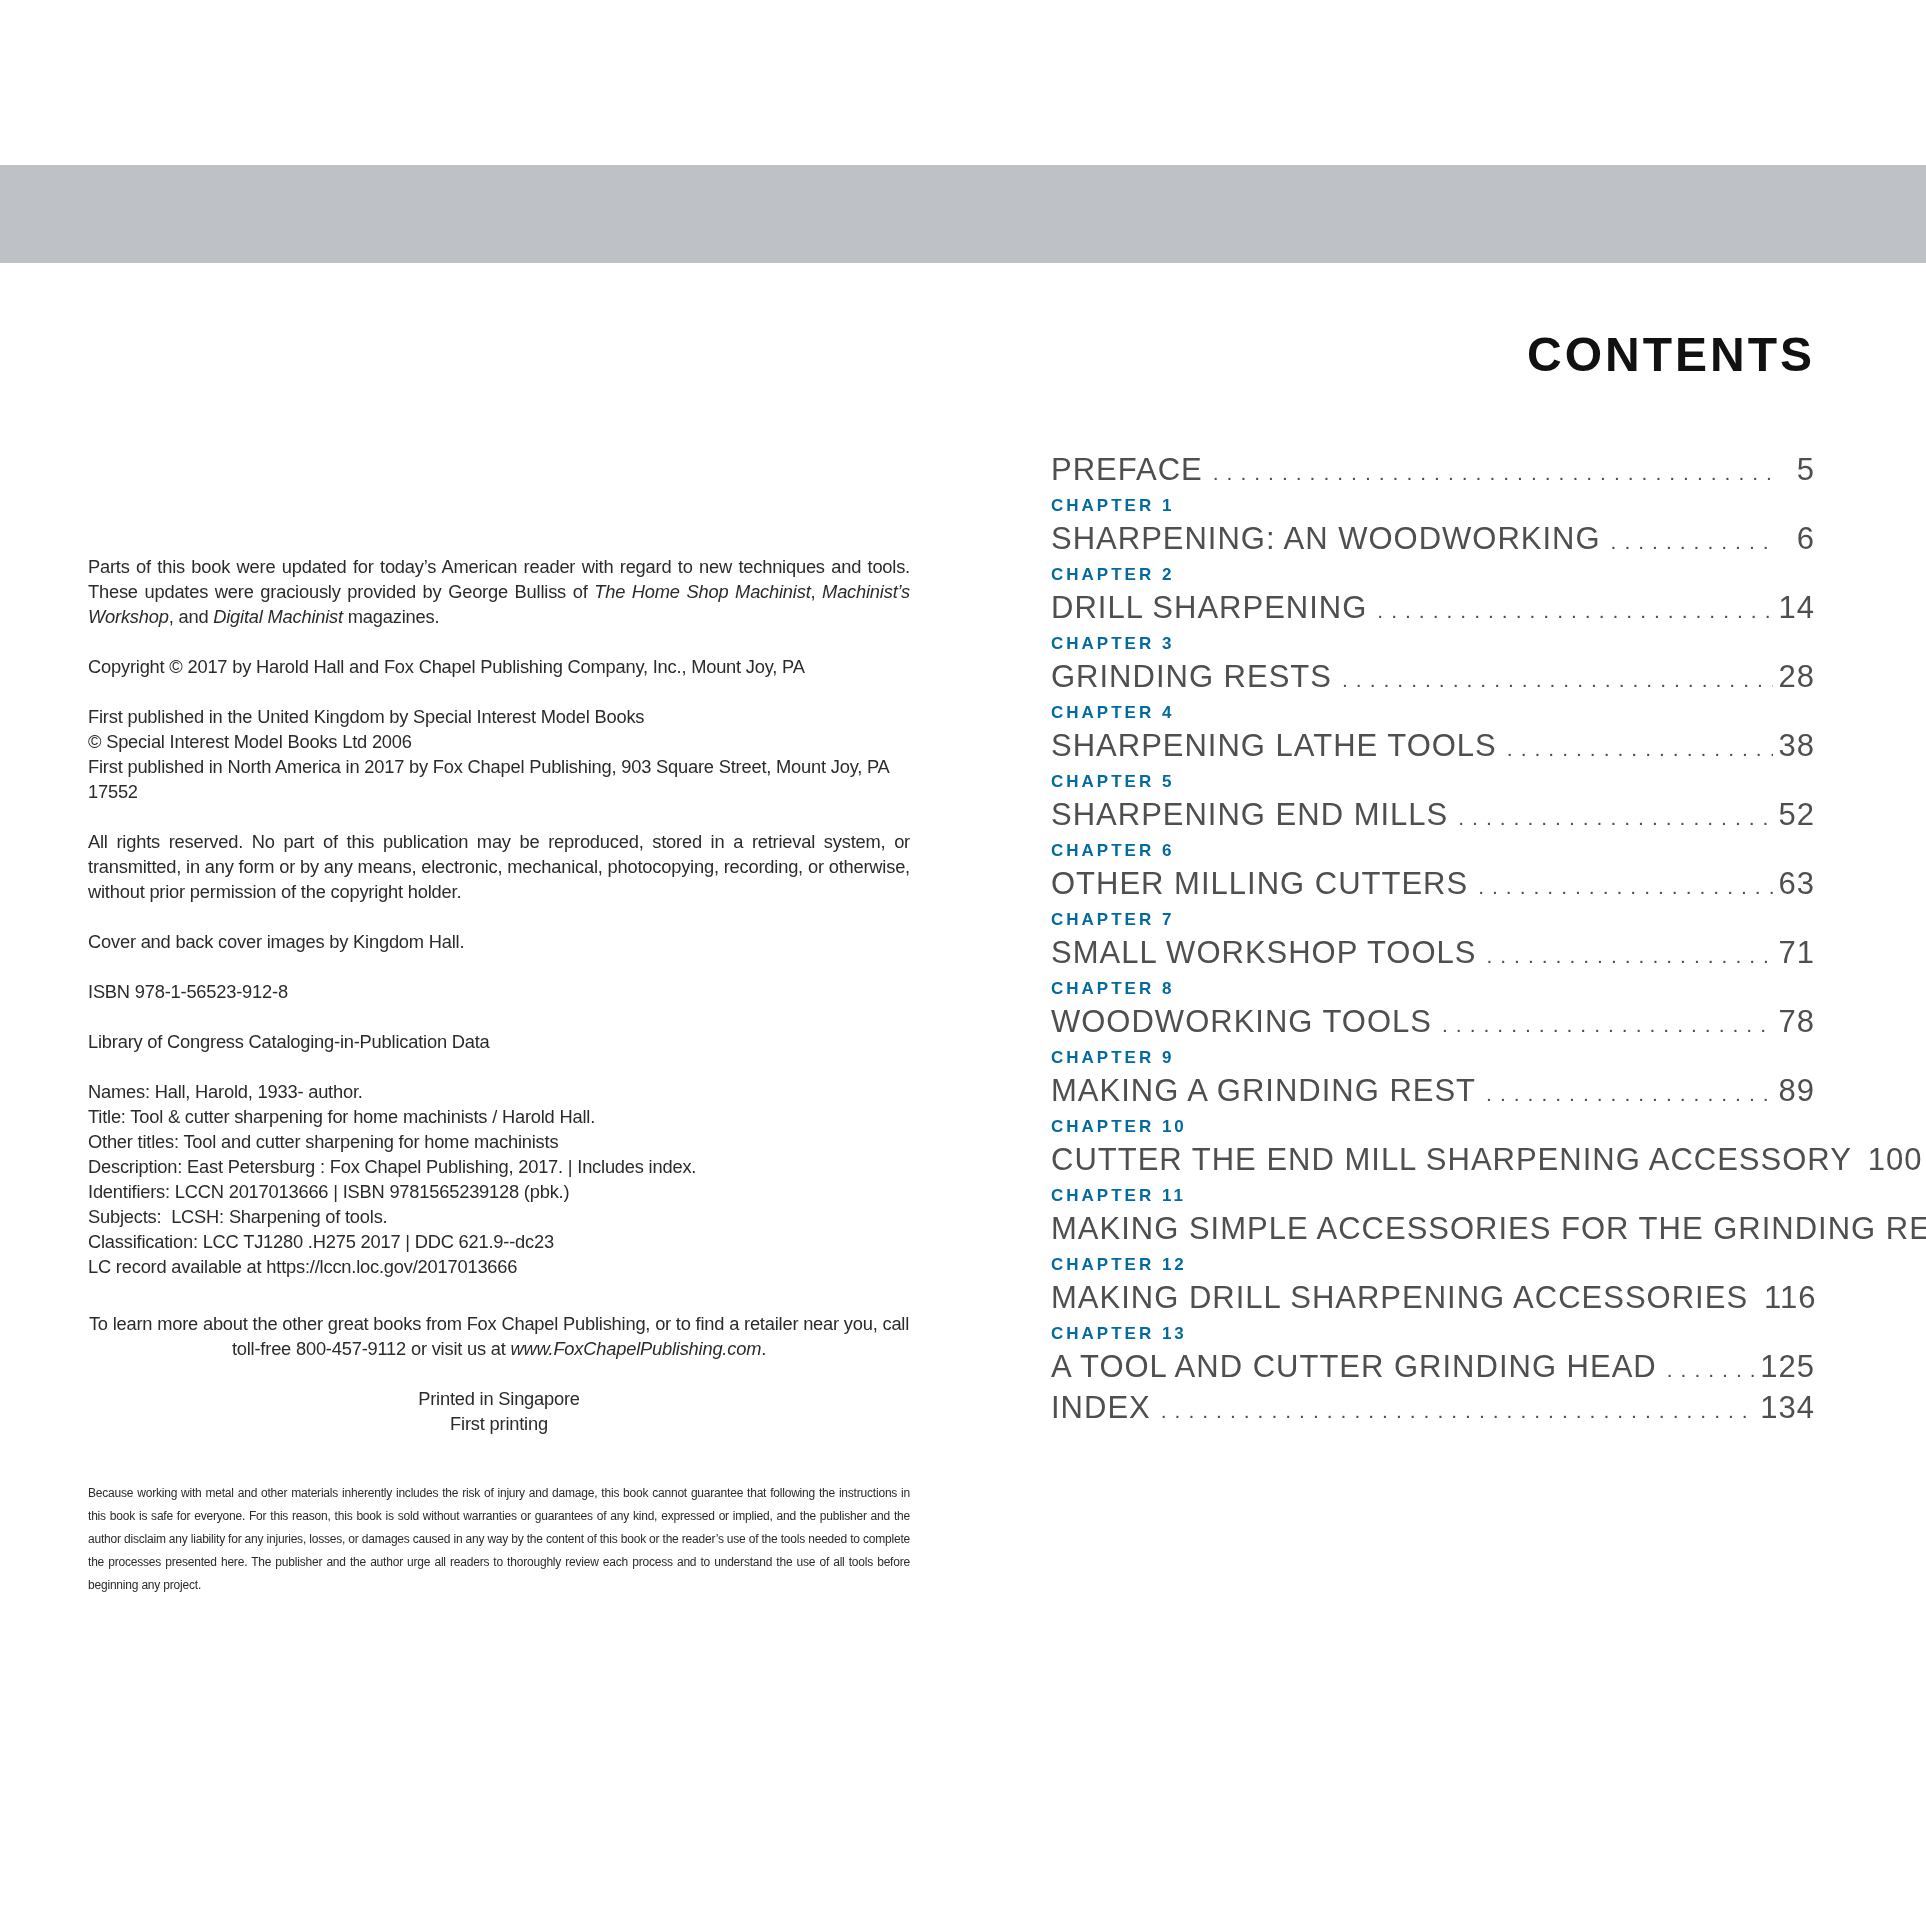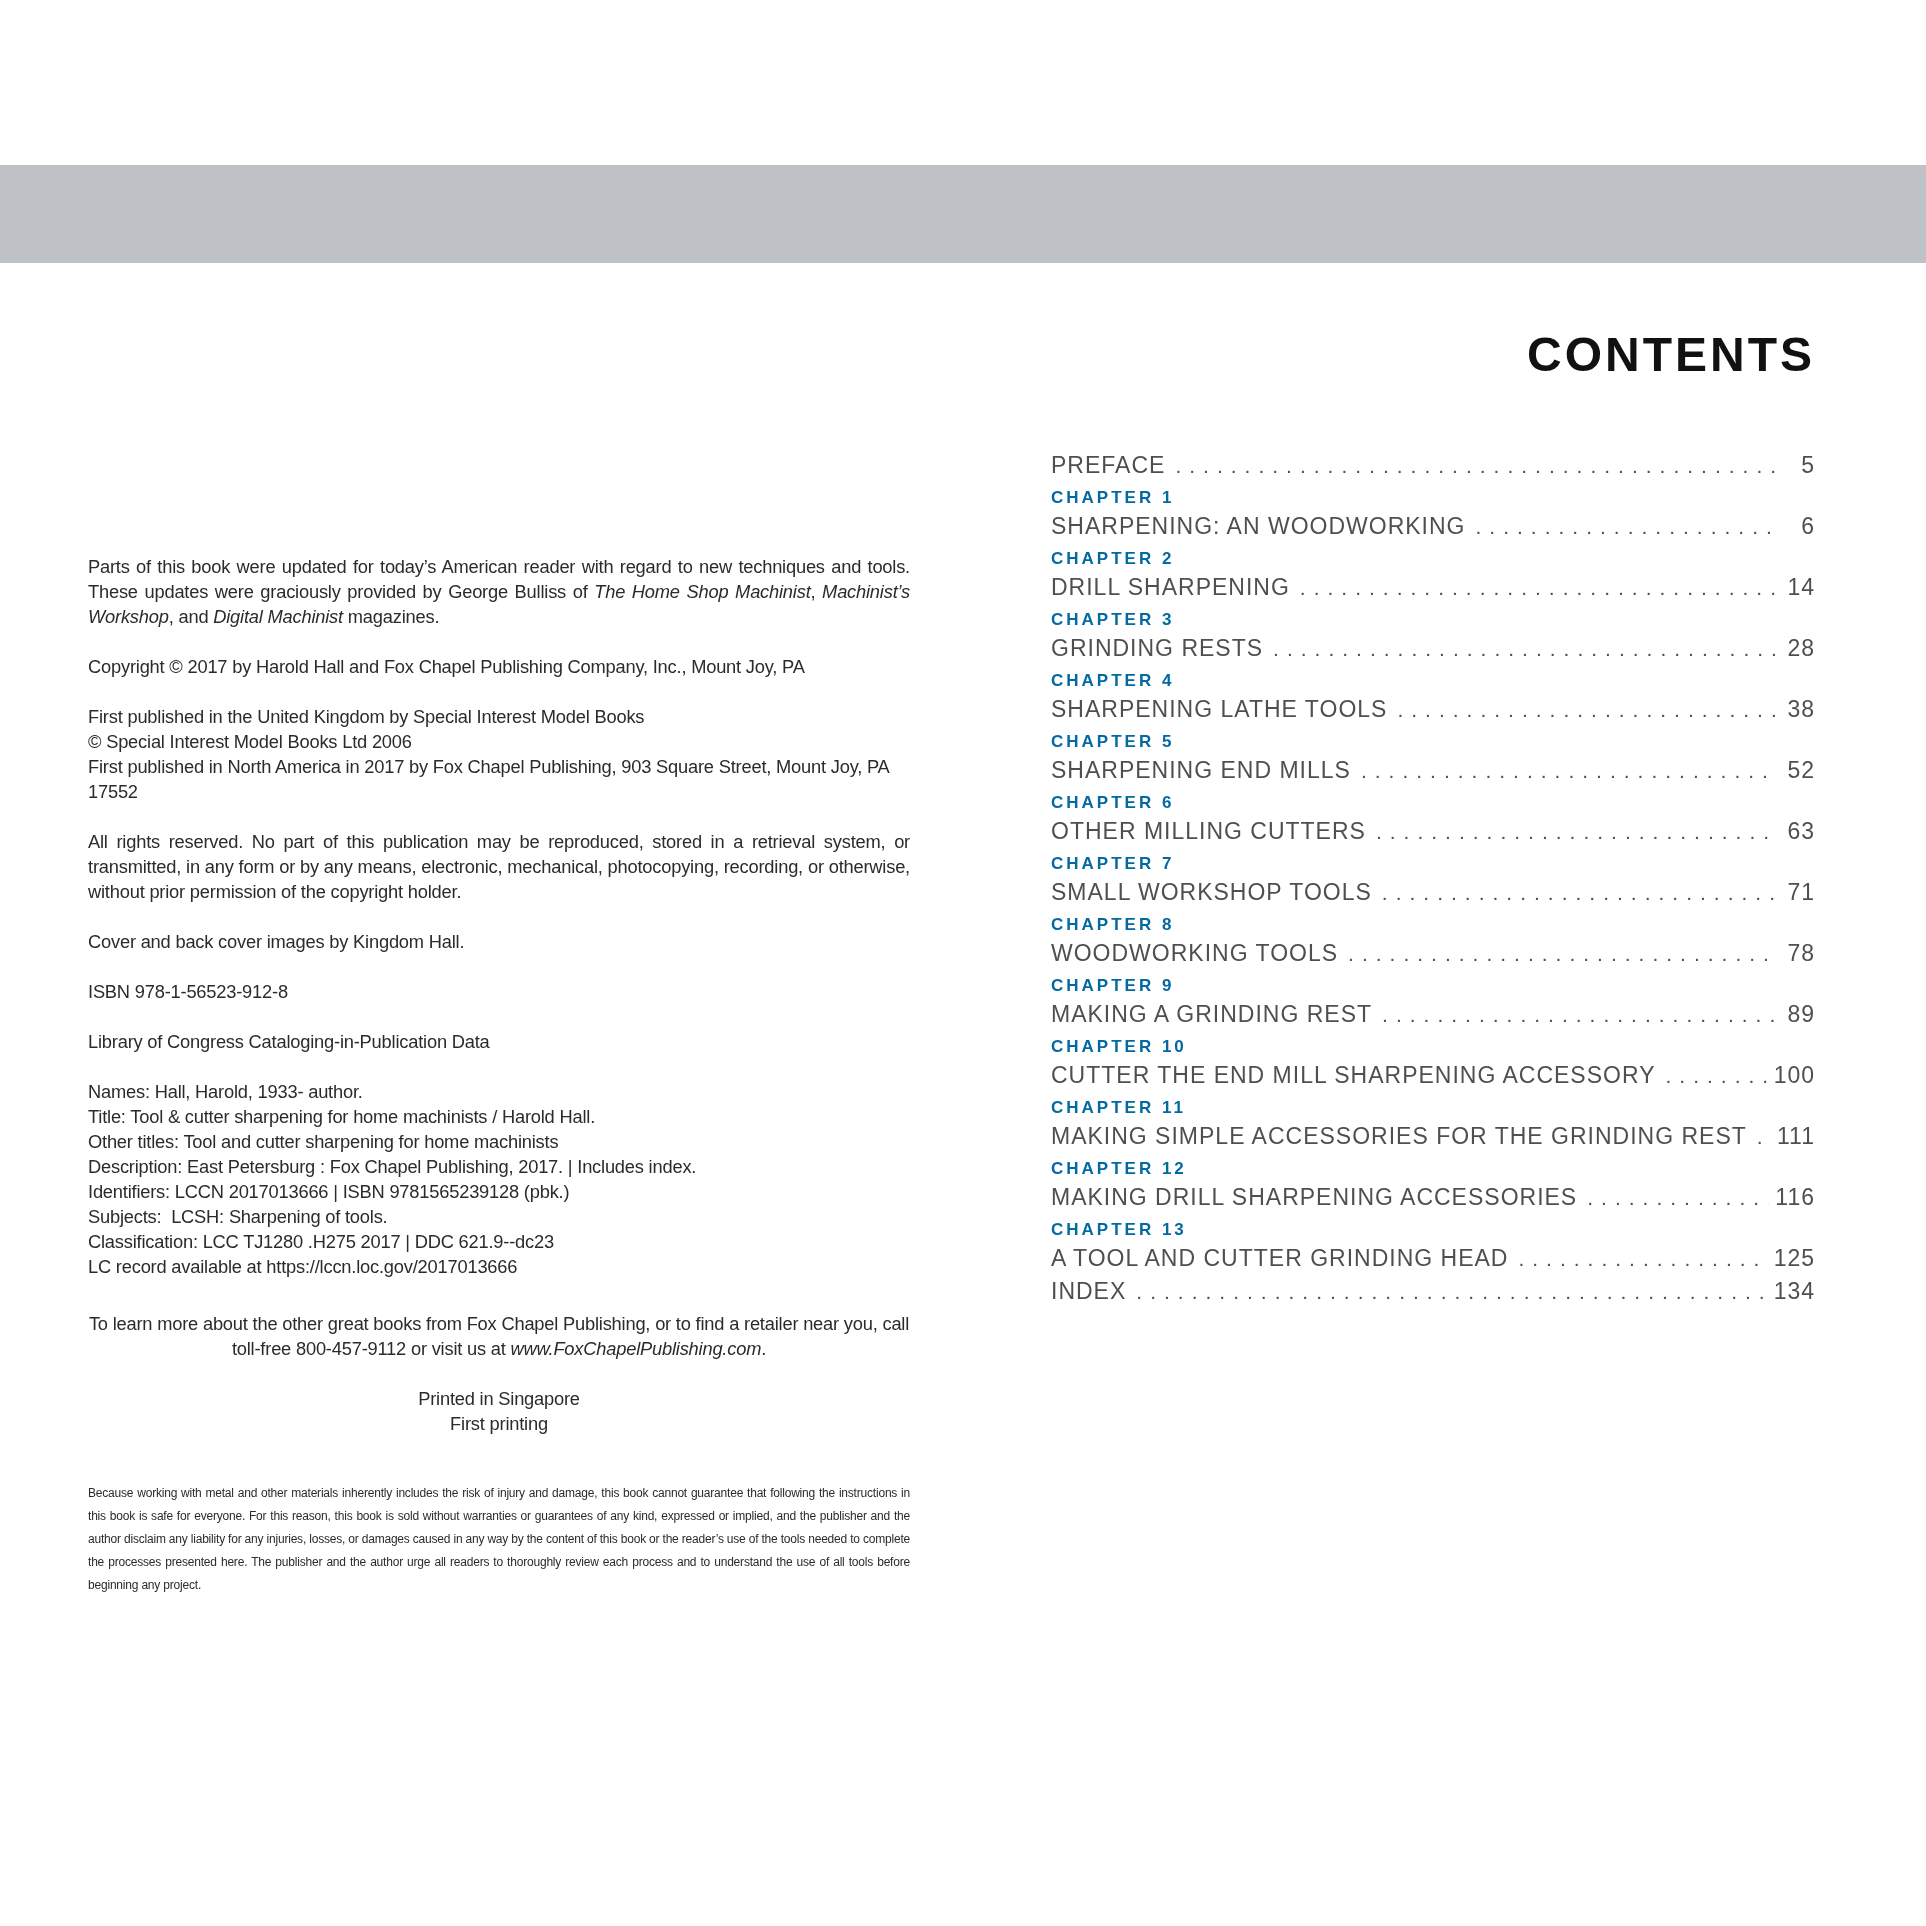--- a/index.html
+++ b/index.html
@@ -66,21 +66,21 @@
     line-height: 1;
     font-weight: bold;
     letter-spacing: 3px;
     color: #0369a1;
     margin: 12px 0 9px 0;
   }
   .chapter-label:empty { display: none; }
   .entry-line {
     display: flex;
     align-items: baseline;
-    font-size: 23px;
+    font-size: 31px;
     line-height: 1;
     letter-spacing: 1px;
     color: #4f4f4f;
     margin: 0 0 10px 0;
   }
   .entry-title { white-space: nowrap; }
   .leader {
     flex: 1;
     overflow: hidden;
     white-space: nowrap;

